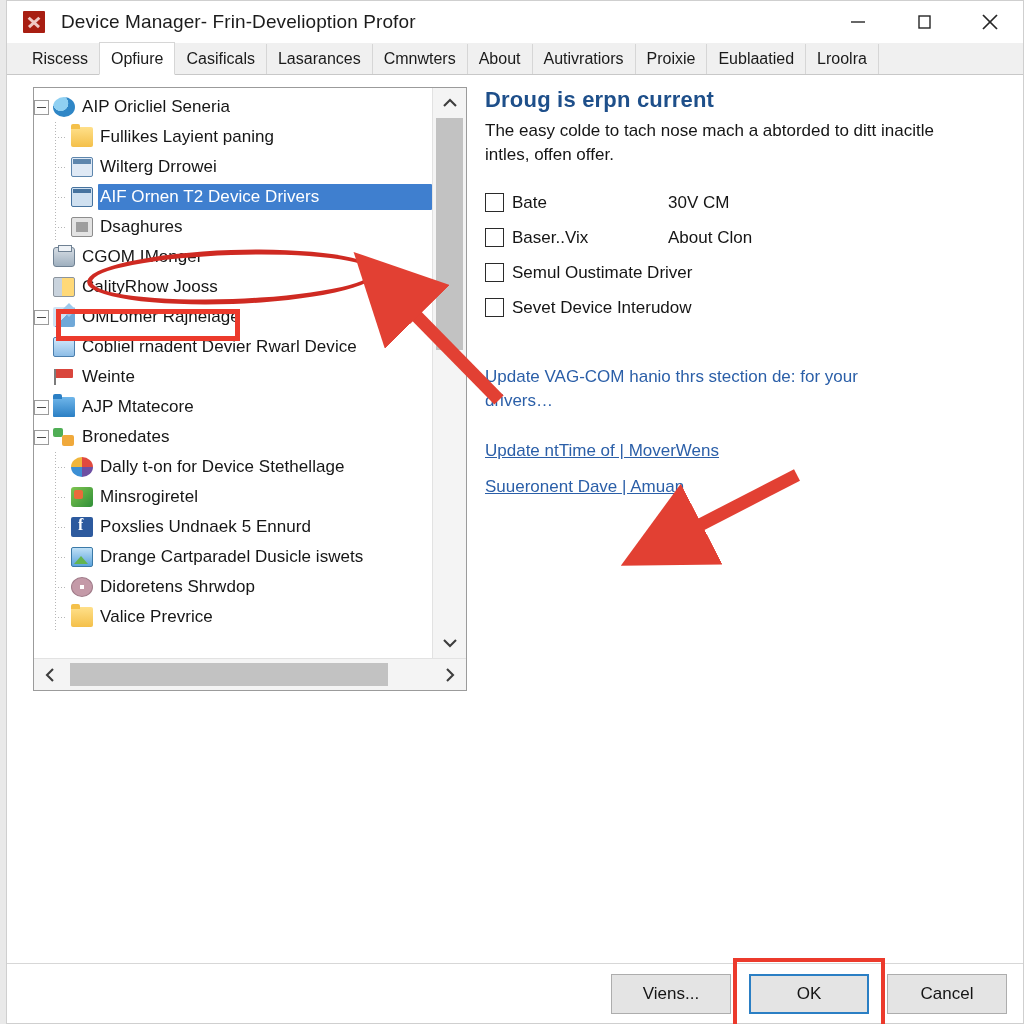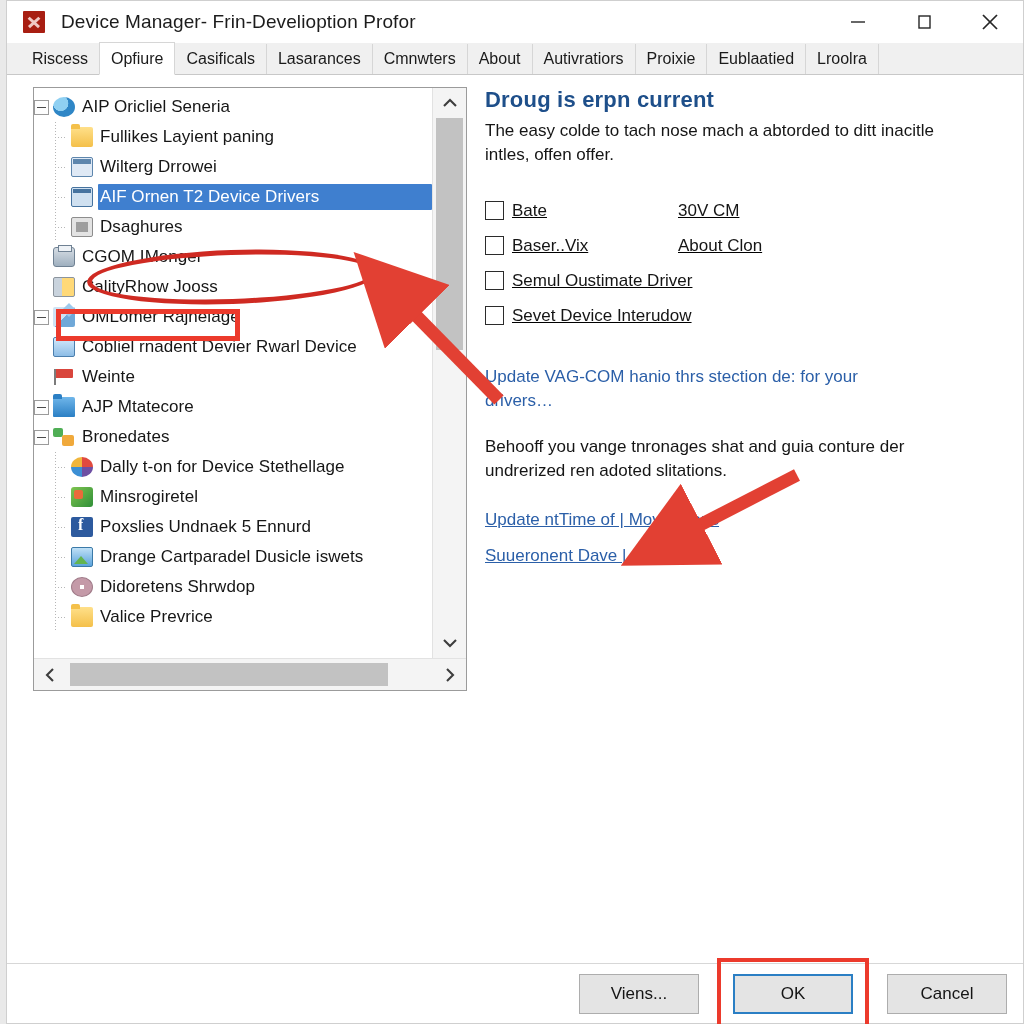--- a/index.html
+++ b/index.html
@@ -302,42 +302,41 @@
   .detail .para {
     margin-top: 6px;
     font-size: 17px;
     color: #151515;
     line-height: 1.42;
     max-width: 490px;
   }
   .checks { margin-top: 26px; }
   .check-row {
     display: flex;
-    align-items: center;
+    align-items: flex-start;
     height: 35px;
-    text-decoration: underline;
   }
   .cbox {
     width: 19px; height: 19px;
     border: 1.6px solid #2b2b2b;
     background: #ffffff;
     flex: 0 0 19px;
     margin-right: 8px;
   }
   .clabel {
     font-size: 17px;
     color: #151515;
   }
   .cvalue {
     font-size: 17px;
     color: #151515;
     margin-left: auto;
   }
   .check-row.two-col .clabel { width: 150px; }
-  .check-row.two-col .cvalue { margin-left: 16px; }
+  .check-row.two-col .cvalue { margin-left: 6px; }
 
   .link-blue {
     margin-top: 32px;
     font-size: 17px;
     color: #2b5fa8;
     line-height: 1.4;
     max-width: 420px;
   }
   .note {
     margin-top: 22px;
@@ -359,21 +358,21 @@
   
   .footer {
     position: absolute;
     left: 0; right: 0; bottom: 0;
     height: 60px;
     border-top: 1px solid #d7d7d7;
     display: flex;
     align-items: center;
     justify-content: flex-end;
     padding-right: 16px;
-    gap: 18px;
+    gap: 2px;
     background: #ffffff;
   }
   .btn {
     width: 120px; height: 40px;
     background: #e4e4e4;
     border: 1px solid #adadad;
     font-size: 17px;
     color: #151515;
     display: flex; align-items: center; justify-content: center;
   }
@@ -637,21 +636,20 @@
               <div class="cbox"></div>
               <div class="clabel">Semul Oustimate Driver</div>
             </div>
             <div class="check-row">
               <div class="cbox"></div>
               <div class="clabel">Sevet Device Interudow</div>
             </div>
           </div>
 
         <div class="link-blue">Update VAG-COM hanio thrs stection de: for your drivers…</div>
-        <div class="note">Behooff you vange tnronages shat and guia conture der undrerized ren adoted slitations.</div>
 
         <a class="ulink">Update ntTime of | MoverWens</a>
         <a class="ulink second">Suueronent Dave | Amuan</a>
       </div>
 
       <div class="anno ellipse-hl"></div>
       <div class="anno rect-hl"></div>
 
       <svg class="arrow">
         <defs>

